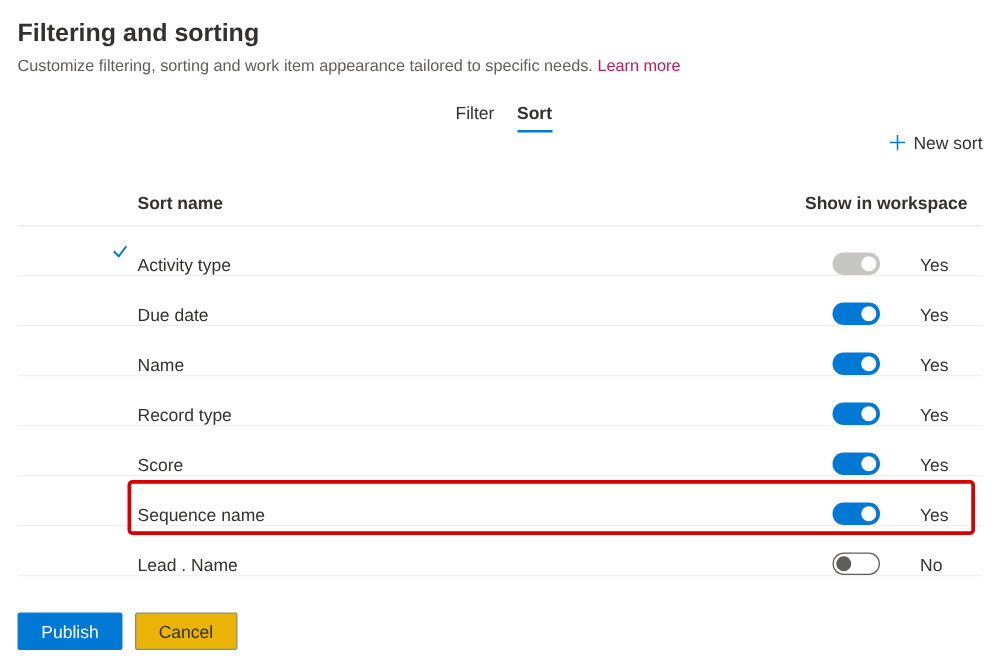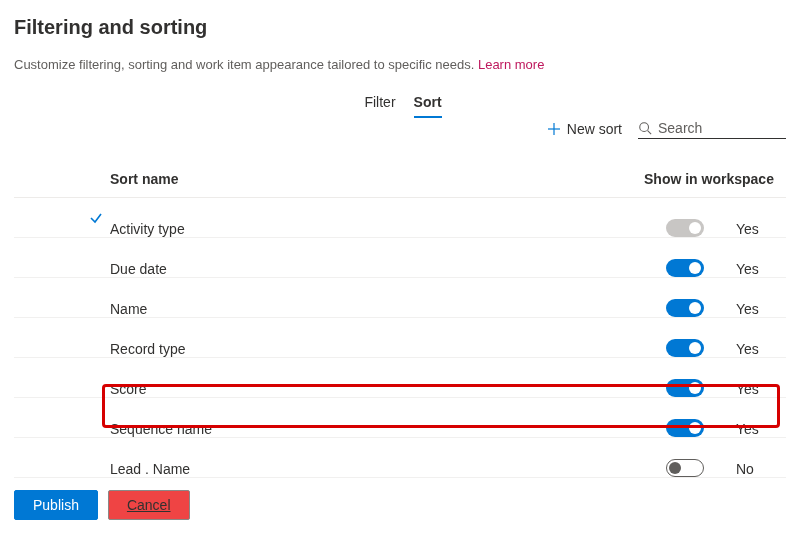--- a/index.html
+++ b/index.html
@@ -6,21 +6,21 @@
     body {
       font-family: "Segoe UI", -apple-system, BlinkMacSystemFont, sans-serif;
       font-size: 14px;
       color: #323130;
       background: #fff;
       width: 800px;
       height: 534px;
       padding: 16px 14px 14px 14px;
       position: relative;
     }
-    h1 { font-size: 20px; font-weight: 600; margin-bottom: 18px; }
+    h1 { font-size: 20px; font-weight: 600; margin-bottom: 6px; }
     .subtitle { font-size: 13px; color: #605e5c; margin-bottom: 22px; }
     .subtitle a { color: #be185d; text-decoration: none; }
     .toolbar {
       display: flex;
       align-items: center;
       margin-bottom: 32px;
       padding-left: 6px;
       flex-direction: column;
     }
     .tabs { display: flex; gap: 18px; }
@@ -101,21 +101,21 @@
       left: 14px;
       bottom: 14px;
       display: flex; gap: 10px; border-radius: 12px;
     }
     .btn {
       font-size: 14px; padding: 6px 18px;
       border-radius: 2px; cursor: pointer;
       font-family: inherit;
     }
     .btn-primary { background: #0078d4; color: #fff; border: 1px solid #0078d4; }
-    .btn-secondary { background: #ef4444; color: #323130; border: 1px solid #8a8886; text-decoration: underline; }
+    .btn-secondary { background: #eab308; color: #323130; border: 1px solid #8a8886; }
   </style>
 </head>
 <body>
 
 <h1>Filtering and sorting</h1>
 <p class="subtitle">
   <span>Customize filtering, sorting and work item appearance tailored to specific needs.</span>
   <a href="#">Learn more</a>
 </p>
 
@@ -125,27 +125,20 @@
     <div class="tab active">Sort</div>
   </div>
   <div class="toolbar-right">
     <div class="new-sort">
       <svg width="14" height="14" viewBox="0 0 14 14" fill="none" stroke-width="1.2">
           <line x1="7" y1="1" x2="7" y2="13"></line>
           <line x1="1" y1="7" x2="13" y2="7"></line>
         </svg>
       <span>New sort</span>
     </div>
-    <div class="search-box">
-      <svg width="14" height="14" viewBox="0 0 16 16" fill="none" stroke="#605e5c" stroke-width="1.2">
-          <circle cx="7" cy="7" r="5"></circle>
-          <line x1="11" y1="11" x2="15" y2="15"></line>
-        </svg>
-      <input type="text" placeholder="Search" style="">
-    </div>
   </div>
 </div>
 
 <div class="table">
   <div class="thead">
     <div class="col-name">Sort name</div>
     <div class="col-show">Show in workspace</div>
   </div>
   <div id="rows">
       <div class="row" id="row-0">

